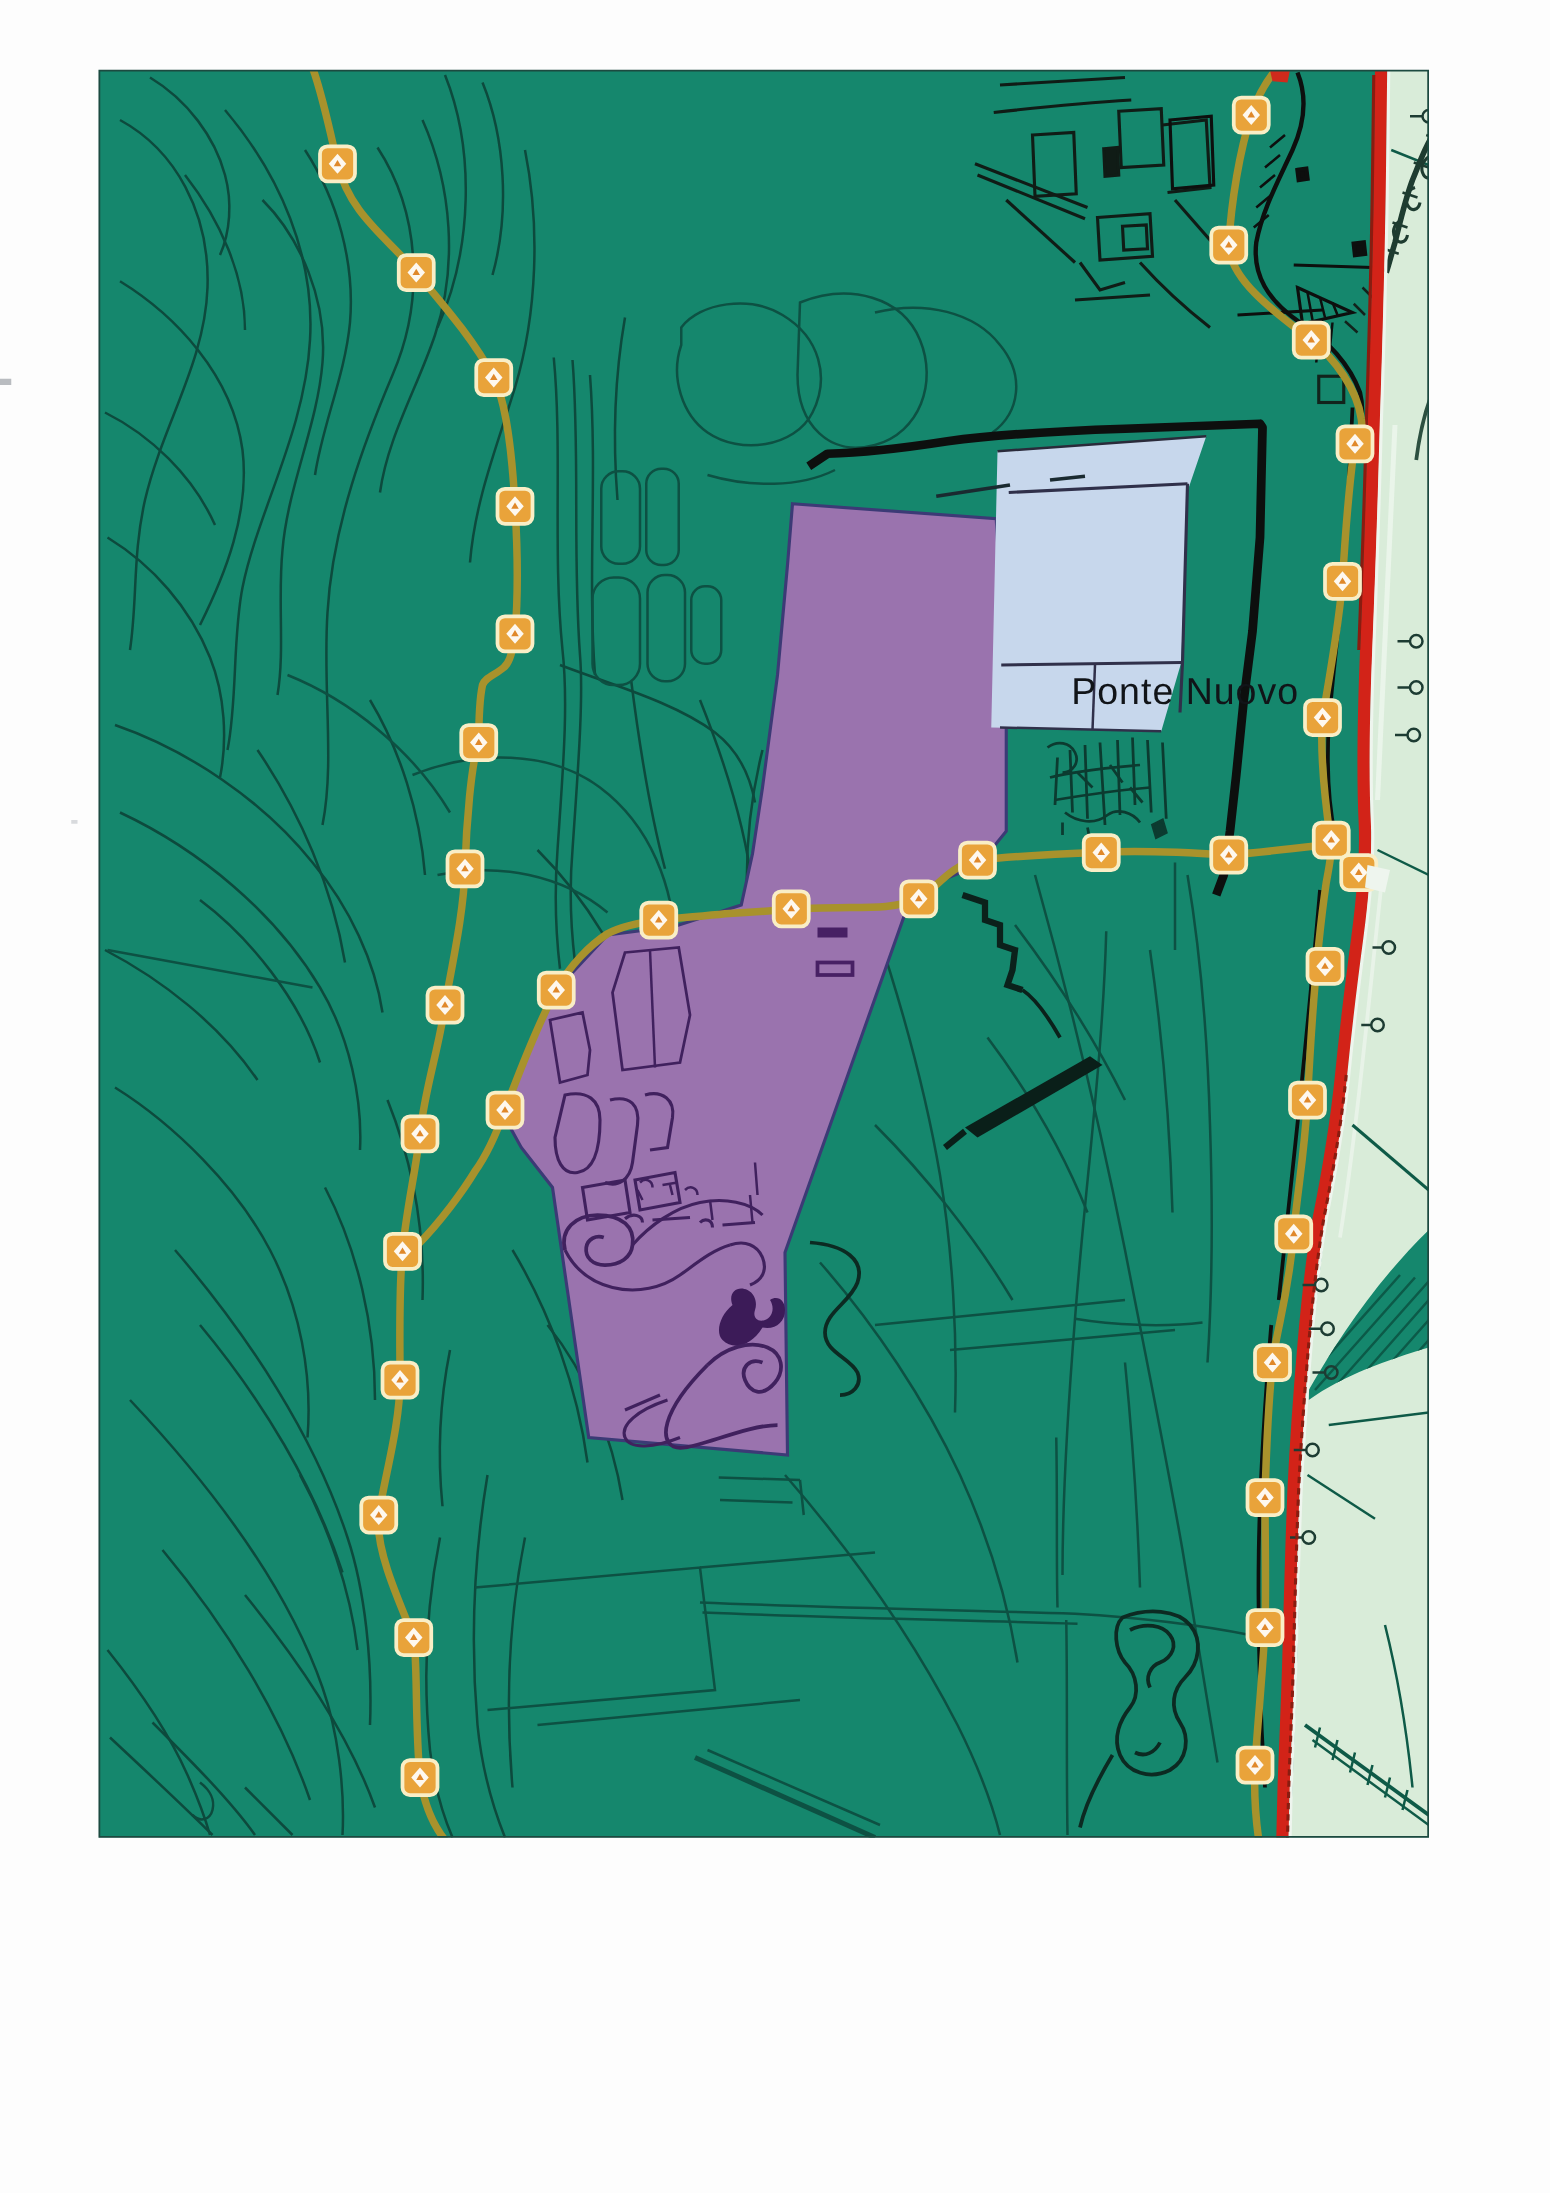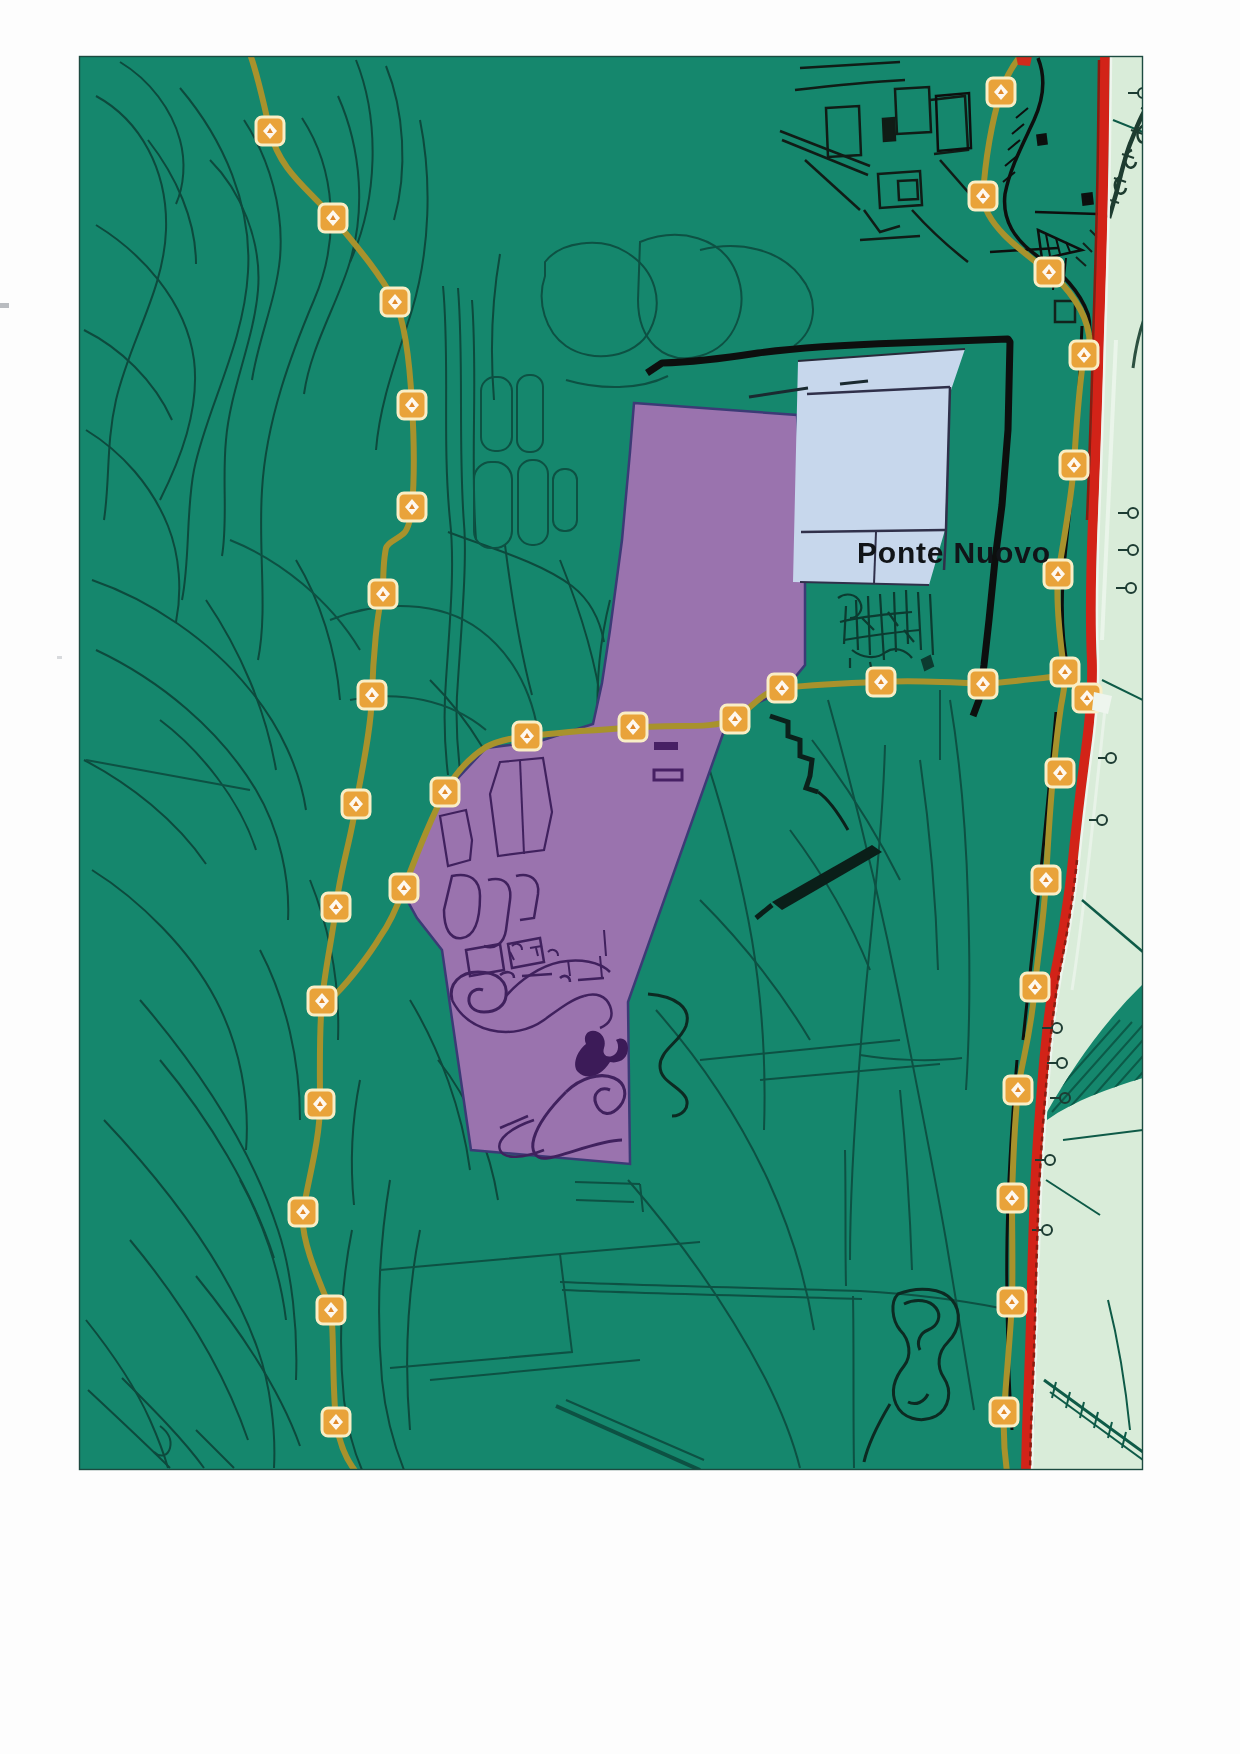--- a/index.html
+++ b/index.html
@@ -1,17 +1,17 @@
 <!DOCTYPE html>
 <html><head>
 <meta charset="utf-8">
 <style>
   html,body{margin:0;padding:0;background:#fdfdfd;}
   .page{position:relative;width:1240px;height:1754px;background:#84cc16;overflow:hidden;
-        font-family:"Liberation Sans", sans-serif;font-weight:bold;}
+        font-family:"Liberation Sans", sans-serif;}
 </style>
 </head>
 <body>
 <div class="page">
 <svg width="1240" height="1754" viewBox="0 0 1240 1754" xmlns="http://www.w3.org/2000/svg">
 <defs>
   <clipPath id="mapclip">
           <rect x="79" y="56" width="1064" height="1414"></rect>
         </clipPath>
   <g id="mk">

